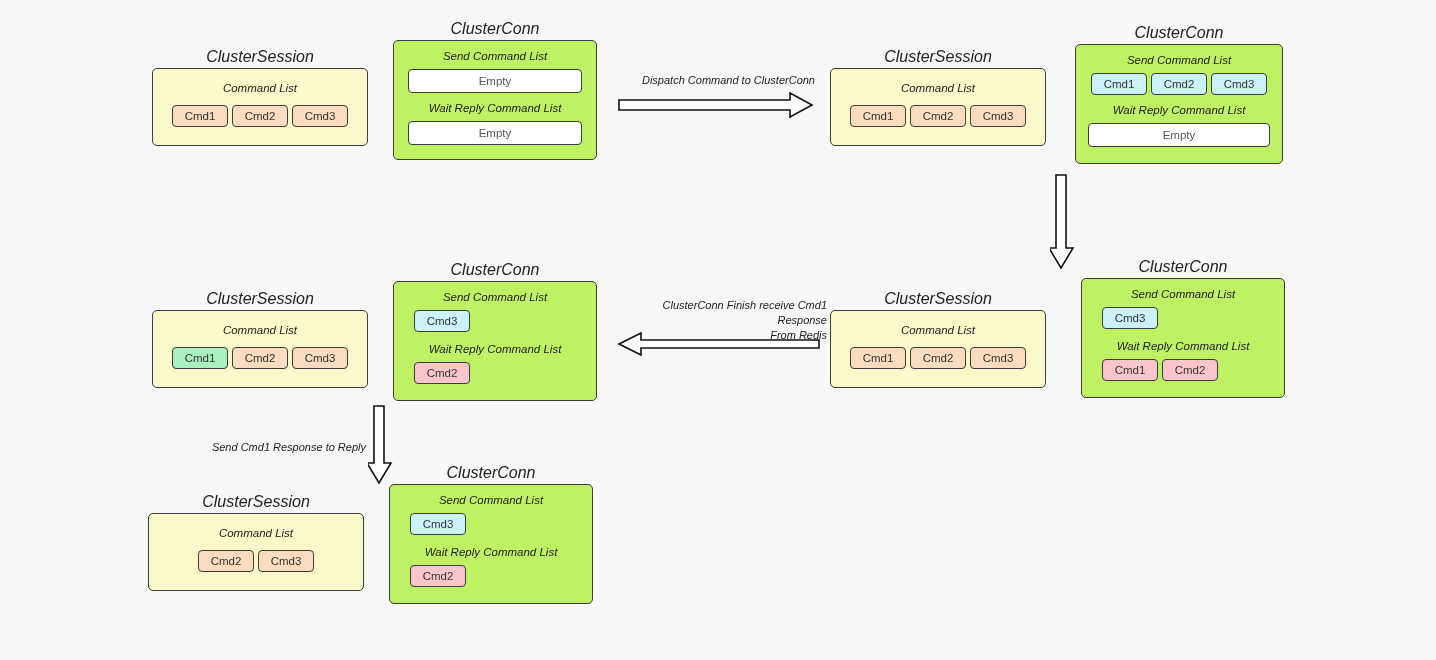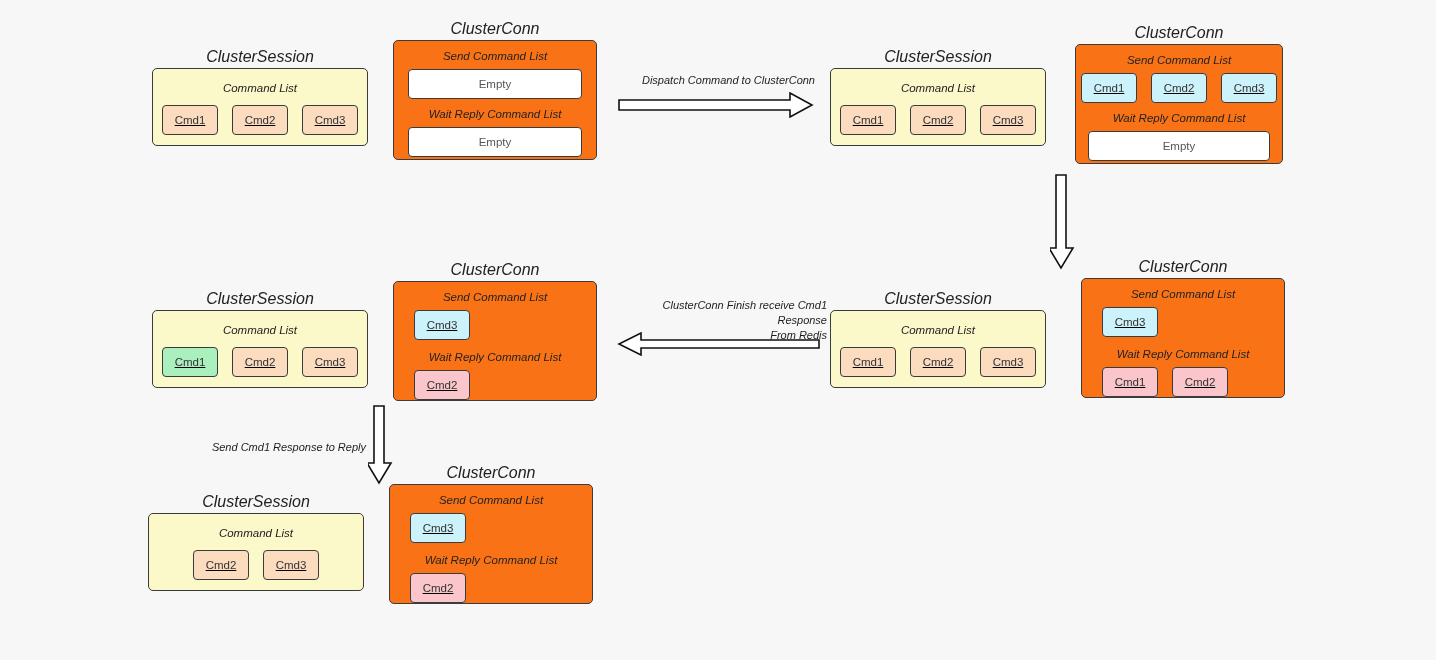--- a/index.html
+++ b/index.html
@@ -32,47 +32,46 @@
   }
   .box {
     border: 1.6px solid #3b3b3b;
     border-radius: 5px;
     box-sizing: border-box;
   }
   .box-session {
     background: #fbf8ca;
   }
   .box-conn {
-    background: #f97316;
+    background: #bef264;
   }
   .section-label {
     font-style: italic;
     font-size: 11.5px;
     color: #222222;
     text-align: center;
     line-height: 14px;
     white-space: nowrap;
   }
   .chip-row {
     display: flex;
-    gap: 14px;
-    text-decoration: underline;
+    gap: 4px;
   }
   .chip {
     border: 1.6px solid #3b3b3b;
     border-radius: 4px;
     box-sizing: border-box;
     font-size: 11.5px;
     color: #333333;
     display: flex;
     align-items: center;
     justify-content: center;
     height: 22px;
     min-width: 56px;
-    padding: 14px 4px;
+    padding: 8px 4px;
     white-space: nowrap;
   }
   .chip-orange { background: #fbdcbf; }
   .chip-green  { background: #aaf0bf; }
   .chip-blue   { background: #ccf2fb; }
   .chip-pink   { background: #fbc6cb; }
   .chip-empty  {
     background: #ffffff;
     color: #555555;
     width: 100%;

